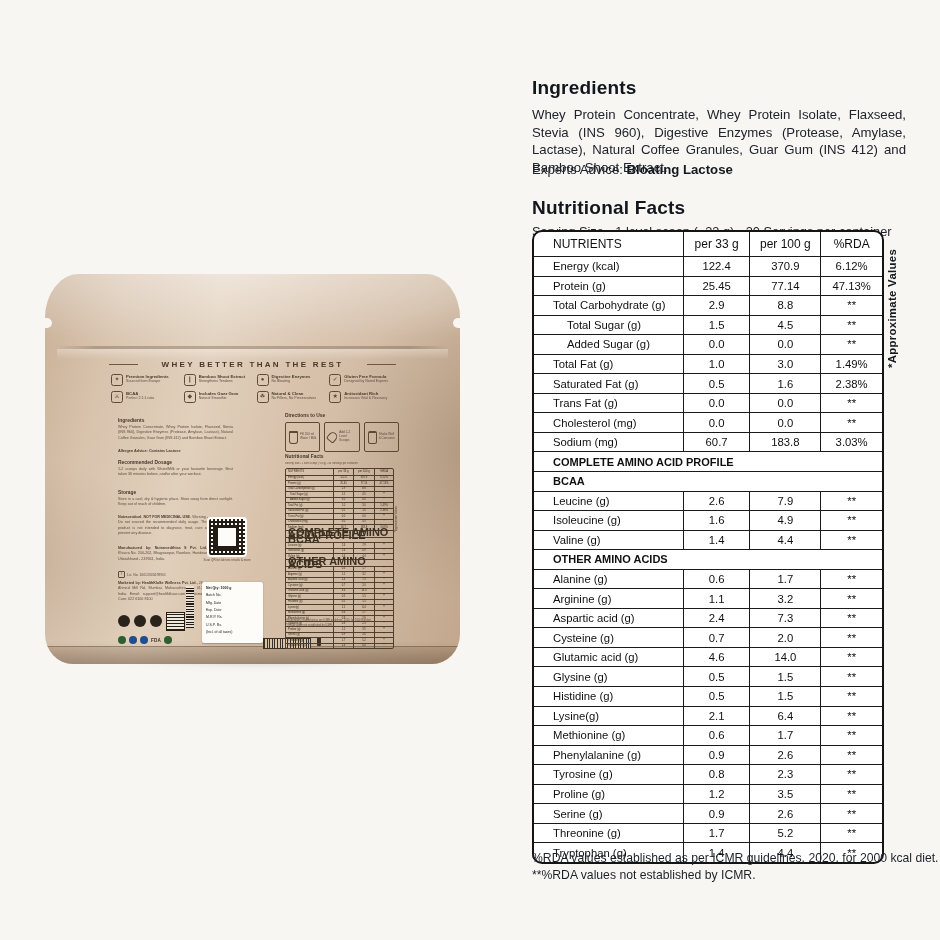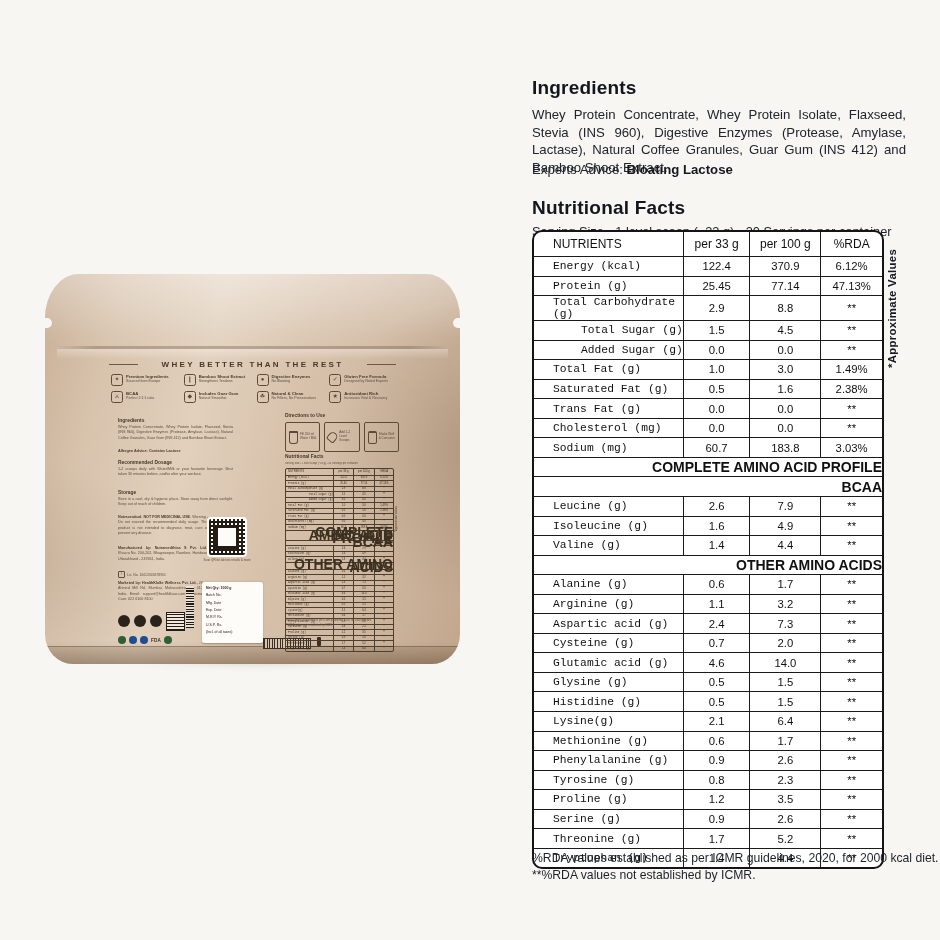--- a/index.html
+++ b/index.html
@@ -19,25 +19,25 @@
 
   #table-wrap{left:532px;top:230px;width:348px;border:2px solid #141414;
               border-radius:10px;overflow:hidden;background:#fff;}
   table{border-collapse:separate;border-spacing:0;table-layout:fixed;width:100%;
         font-size:11.3px;color:#101010;}
   col.c0{width:147px;} col.c1{width:66px;} col.c2{width:70px;} col.c3{width:61px;}
   th,td{height:18.55px;line-height:12px;vertical-align:middle;padding:0;}
   thead th{height:24px;font-size:12px;font-weight:400;text-align:center;}
   thead th.lbl{text-align:left;padding-left:19px;}
   tbody td{border-top:1.2px solid #1a1a1a;}
-  td.lbl{text-align:left;padding-left:19px;font-family:Liberation Mono, monospace;}
-  td.lbl.ind{padding-left:33px;text-align:right;}
+  td.lbl{text-align:left;padding-left:19px;}
+  td.lbl.ind{padding-left:33px;}
   td.num{text-align:center;}
   th.num,td.num{border-left:1.2px solid #1a1a1a;}
-  td.sec{font-weight:700;font-size:14px;text-align:right;padding-left:19px;}
+  td.sec{font-weight:700;font-size:11px;text-align:left;padding-left:19px;}
 
   #approx{left:886px;top:228px;height:140px;writing-mode:vertical-rl;
           transform:rotate(180deg);font-size:11.4px;font-weight:600;color:#15191f;
           letter-spacing:.3px;}
   .foot{left:532px;font-size:12.2px;color:#1d212a;}
   #foot1{top:839px;} #foot2{top:856px;}
 
   
   #pouch-shadow{left:58px;top:642px;width:392px;height:28px;
     background:radial-gradient(50% 50% at 50% 50%,rgba(60,48,36,.30),rgba(60,48,36,0) 70%);

